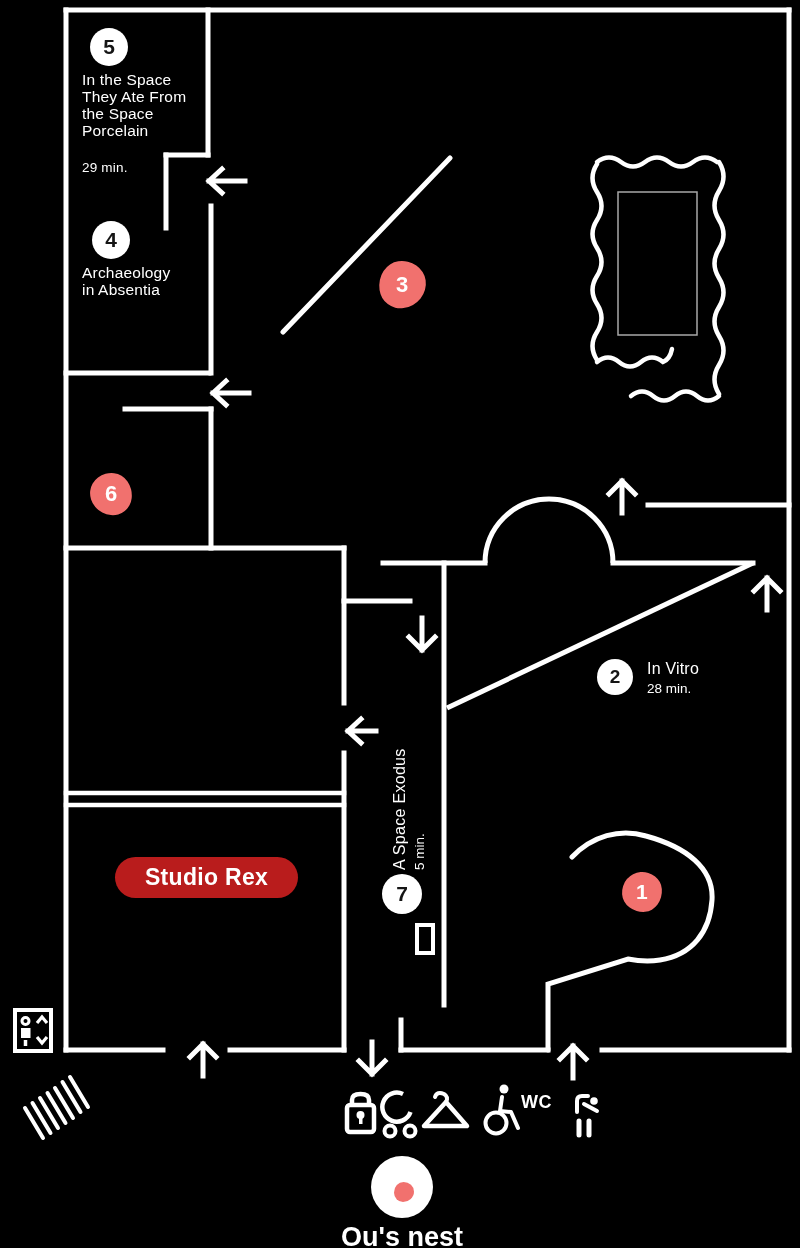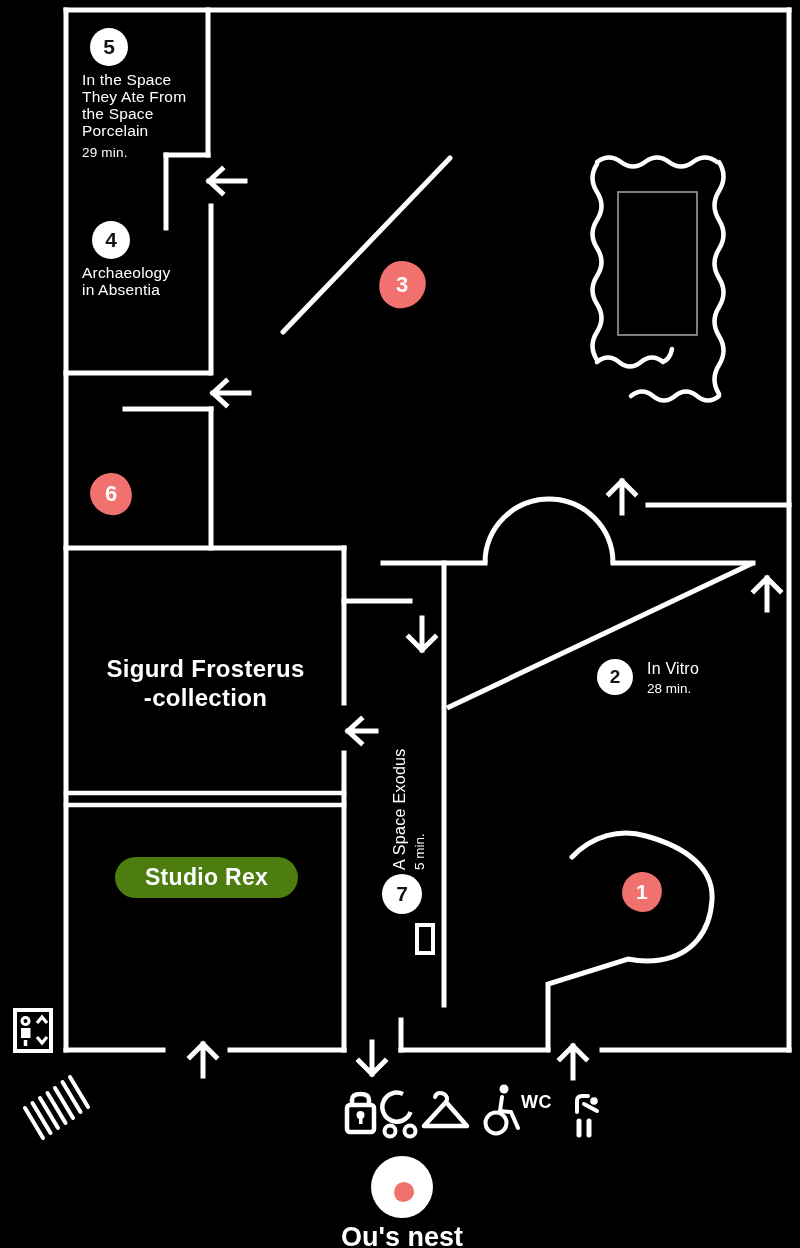--- a/index.html
+++ b/index.html
@@ -8,34 +8,34 @@
     background:#000;
     font-family:"Liberation Sans", sans-serif;
     position:relative;overflow:hidden;
     -webkit-font-smoothing:antialiased;
   }
   #stage{position:absolute;inset:0;width:800px;height:1248px;}
   svg#plan{position:absolute;left:0;top:0;}
   .lbl{position:absolute;color:#fff;}
   .lines div{white-space:nowrap;}
   .small-title{font-size:15.5px;line-height:17px;letter-spacing:.2px;}
-  .duration{font-size:13.5px;margin-top:5px;letter-spacing:.2px;}
+  .duration{font-size:13.5px;margin-top:20px;letter-spacing:.2px;}
   .big-title{font-weight:bold;font-size:24px;letter-spacing:.3px;text-align:center;line-height:29px;}
   .marker{position:absolute;display:flex;align-items:center;justify-content:center;
           font-weight:bold;user-select:none;}
   .marker-circle{background:#fff;color:#151515;border-radius:50%;}
   .marker-blob{background:#f1716e;color:#fff;}
   .blob-a{border-radius:48% 52% 55% 45% / 55% 48% 52% 45%;transform:rotate(-8deg);}
   .blob-b{border-radius:52% 48% 45% 55% / 48% 55% 45% 52%;transform:rotate(6deg);}
   .blob-c{border-radius:50% 50% 46% 54% / 52% 46% 54% 48%;transform:rotate(-4deg);}
   .marker .num{transform:none;}
   .blob-a .num{transform:rotate(8deg);}
   .blob-b .num{transform:rotate(-6deg);}
   .blob-c .num{transform:rotate(4deg);}
-  .pill{position:absolute;background:#4d7c0f;color:#fff;font-weight:bold;
+  .pill{position:absolute;background:#b91c1c;color:#fff;font-weight:bold;
         display:flex;align-items:center;justify-content:center;}
   .vtext{position:absolute;left:391px;top:870px;transform:rotate(-90deg);
          transform-origin:0 0;white-space:nowrap;color:#fff;}
   .vtext .t{font-size:16px;letter-spacing:.3px;}
   .vtext .d{font-size:13.5px;margin-top:3px;}
   .wc{font-weight:bold;font-size:18px;letter-spacing:.5px;}
   .ous-circle{position:absolute;left:371px;top:1156px;width:62px;height:62px;
               background:#fff;border-radius:50%;}
   .ous-blob{position:absolute;left:23px;top:26px;width:20px;height:20px;
             background:#f1716e;border-radius:48% 52% 55% 45% / 52% 48% 52% 48%;}
@@ -189,24 +189,20 @@
     <div class="d">5 min.</div>
   </div>
   <div class="marker marker-circle" style="left:382px;top:874px;width:40px;height:40px;font-size:21px;">
     <span class="num">7</span>
   </div>
 
   <div class="marker marker-blob blob-c" style="left:622px;top:872px;width:40px;height:40px;font-size:21px;">
     <span class="num">1</span>
   </div>
 
-  <div class="lbl big-title" style="left:66px;top:654px;width:279px;">
-    <div>Sigurd Frosterus</div>
-    <div>-collection</div>
-  </div>
 
   <div class="pill" style="left:115px;top:857px;width:183px;height:41px;border-radius:21px;font-size:23px;letter-spacing:.3px;">
     <span>Studio Rex</span>
   </div>
 
 
   <div class="lbl wc" style="left:521px;top:1092px;">WC</div>
 
   <div class="ous-circle">
     <div class="ous-blob"></div>

